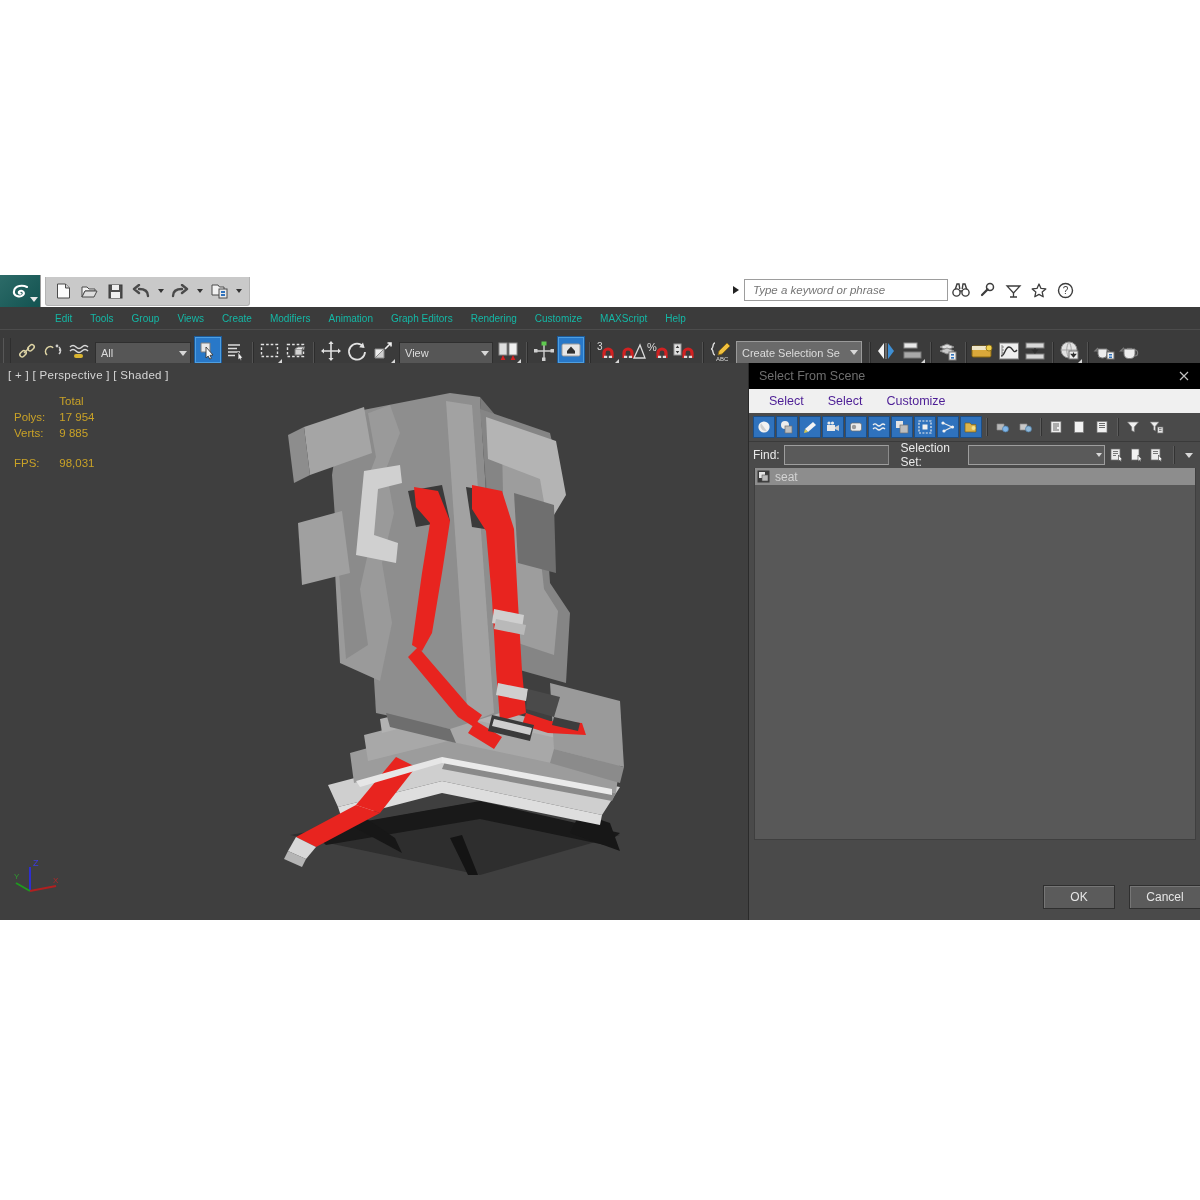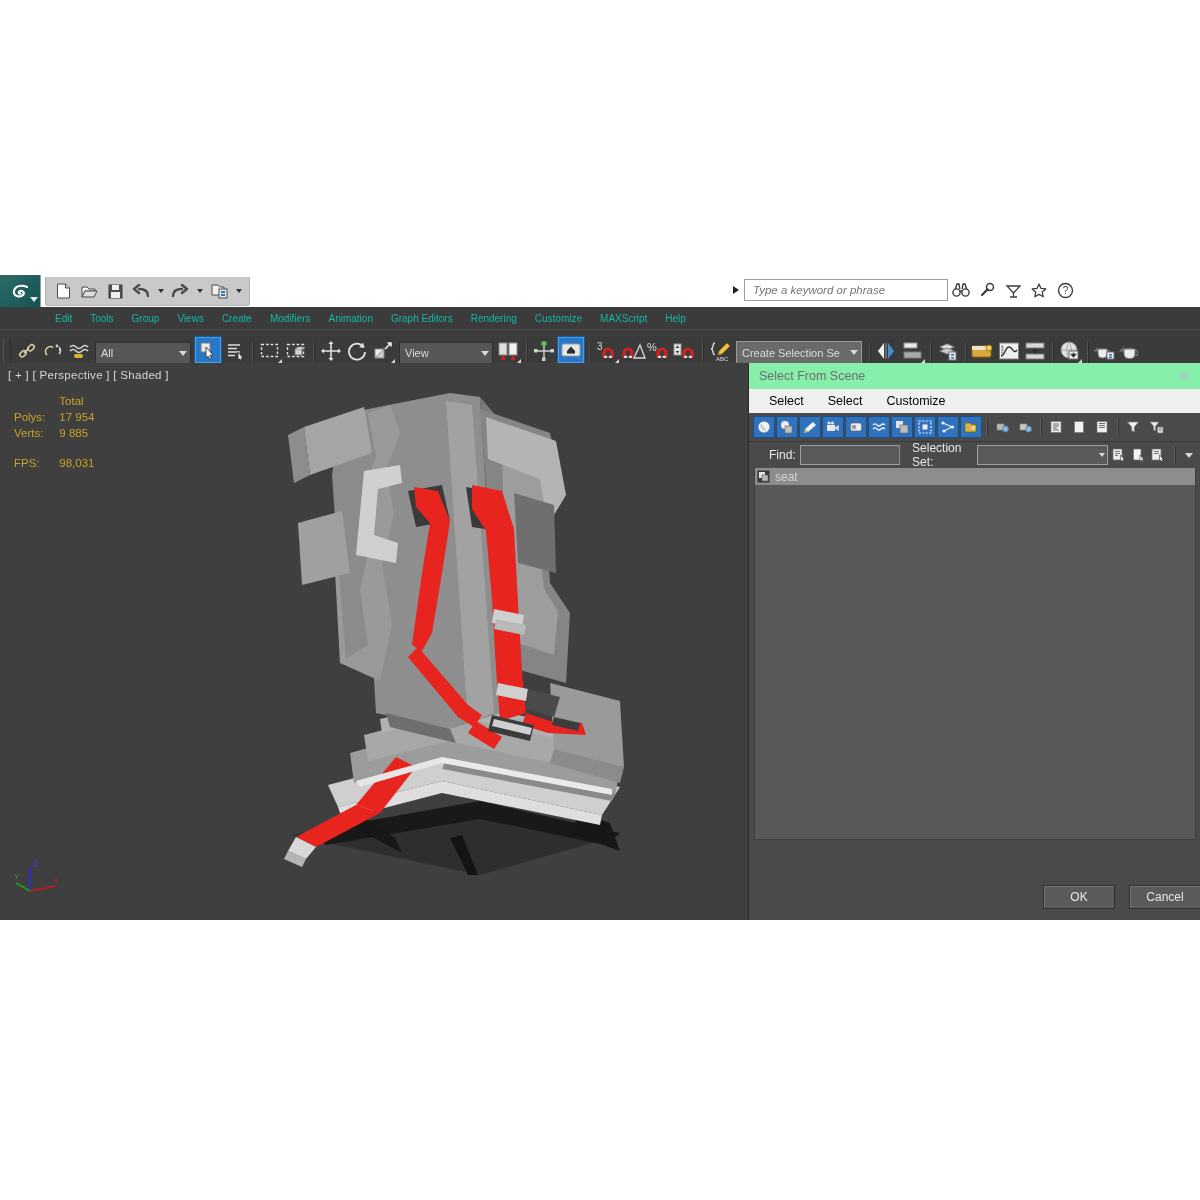--- a/index.html
+++ b/index.html
@@ -46,31 +46,31 @@
   .viewport{position:absolute;left:0;top:88px;width:748px;height:557px;background:#3f3f3f;overflow:hidden;}
   .vptext{position:absolute;left:8px;top:6px;color:#d6d6d6;font-size:11.5px;letter-spacing:.3px;}
   .stats{position:absolute;left:14px;top:30px;color:#c9a227;font-size:11.5px;line-height:16px;}
   .stats table{border-collapse:collapse;}
   .stats td{padding:0 6px 0 0;color:#c9a227;font-size:11.5px;}
   .stats td.v{padding-left:8px;}
   .gizmo{position:absolute;left:12px;top:490px;width:50px;height:50px;}
 
   
   .dlg{position:absolute;left:748px;top:88px;width:452px;height:557px;background:#4a4a4a;border-left:1px solid #2a2a2a;}
-  .dlg-title{height:26px;background:#86efac;display:flex;align-items:center;justify-content:space-between;padding:0 4px 0 10px;}
+  .dlg-title{height:26px;background:#000000;display:flex;align-items:center;justify-content:space-between;padding:0 4px 0 10px;}
   .dlg-title .t{color:#6e6e6e;font-size:12.5px;}
   .dlg-close{width:26px;height:20px;display:flex;align-items:center;justify-content:center;color:#cfcfcf;font-size:12px;}
   .dlg-menu{height:24px;background:#f0f0f0;display:flex;align-items:center;padding-left:8px;gap:0;}
-  .dlg-menu .mi{font-size:12.5px;color:#000000;padding:2px 12px;}
+  .dlg-menu .mi{font-size:12.5px;color:#4c1d95;padding:2px 12px;}
   .dlg-tools{height:24px;background:#4a4a4a;display:flex;align-items:center;padding:2px 4px;gap:1px;border-bottom:1px solid #3a3a3a;}
   .fbtn{width:20px;height:20px;background:#2f72bd;border:1px solid #1d4e85;display:flex;align-items:center;justify-content:center;}
   .fbtn.grey{background:#4a4a4a;border:1px solid transparent;}
   .dsep{width:1px;height:18px;background:#5d5d5d;margin:0 3px;box-shadow:1px 0 0 #333;}
   .findrow{height:26px;display:flex;align-items:center;padding:0 4px;gap:4px;background:#4a4a4a;}
-  .lbl{color:#eaeaea;font-size:12px;margin-left:16px;}
+  .lbl{color:#eaeaea;font-size:12px;}
   .tin{height:18px;background:#5a5a5a;border:1px solid #9e9e9e;border-right-color:#8b8b8b;}
   .tin.find{width:120px;}
   .selset{width:155px;height:18px;background:#5a5a5a;border:1px solid #9e9e9e;display:flex;align-items:center;justify-content:flex-end;padding-right:2px;}
   .selset .cv{width:0;height:0;border-left:3.5px solid transparent;border-right:3.5px solid transparent;border-top:4.5px solid #d8d8d8;}
   .sbtn{width:19px;height:19px;display:flex;align-items:center;justify-content:center;}
   .listhdr{margin:1px 5px 0 5px;height:16px;background:#b3b3b3;border:1px solid #7c7c7c;display:flex;align-items:center;justify-content:space-between;padding:0 4px;}
   .listhdr .h{font-size:11.5px;font-weight:bold;color:#111;}
   .listbody{margin:0 5px;height:371px;background:#585858;border:1px solid #3f3f3f;border-top:none;}
   .row{height:17px;display:flex;align-items:center;gap:5px;padding-left:2px;}
   .row.sel{background:#8d8d8d;}

